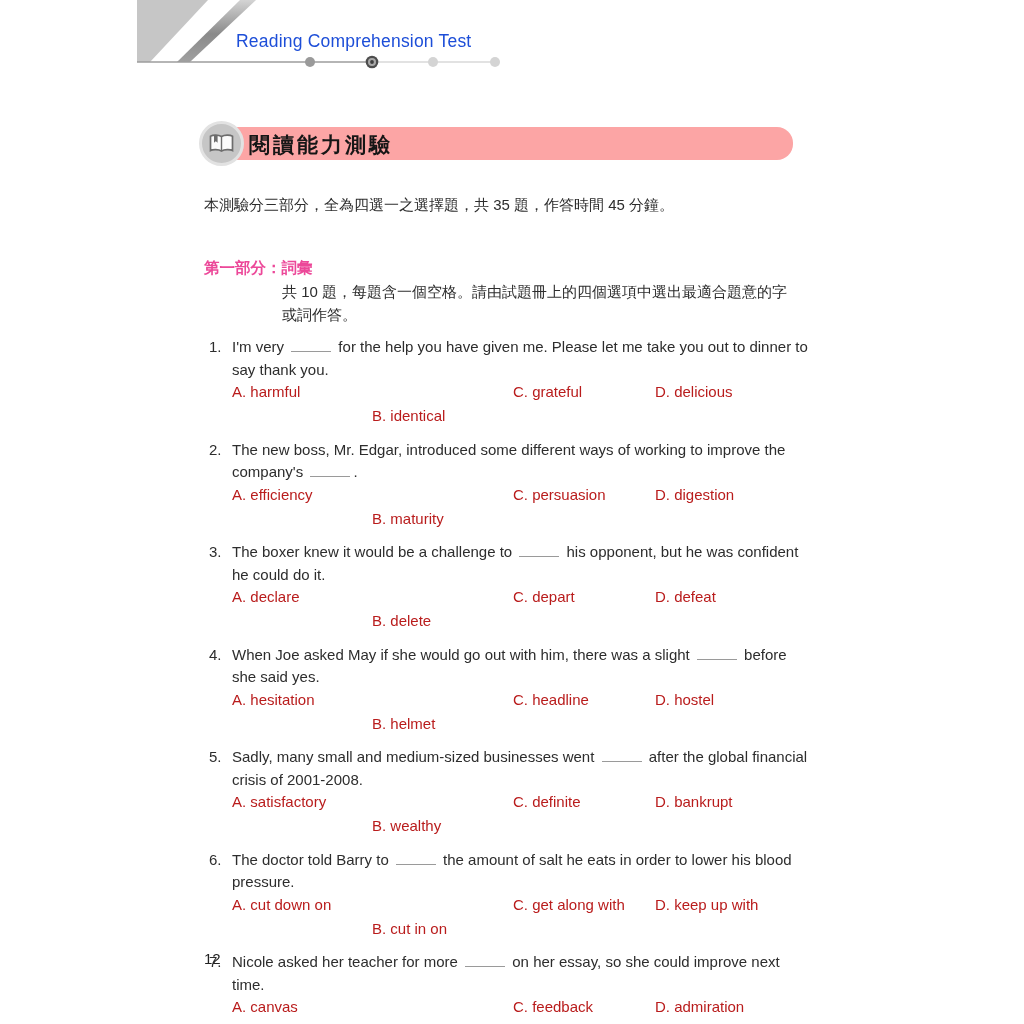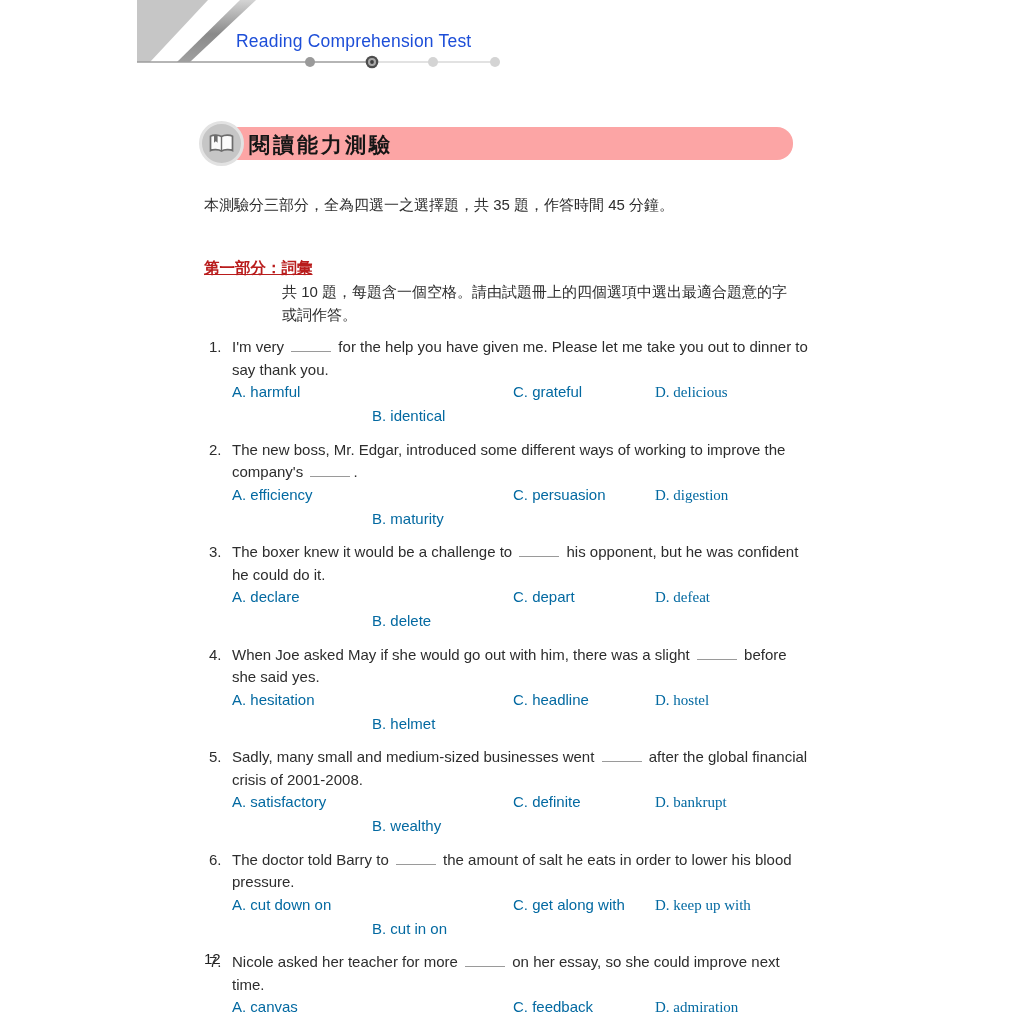--- a/index.html
+++ b/index.html
@@ -41,45 +41,45 @@
     display:flex;align-items:center;justify-content:center;
   }
 
   .intro{
     position:absolute;left:204px;top:196px;
     font-size:15px;color:#2d2d2d;white-space:nowrap;
   }
 
   .part-heading{
     position:absolute;left:204px;top:258px;
-    font-size:15.5px;font-weight:bold;color:#b91c1c;text-decoration:underline;
+    font-size:15.5px;font-weight:bold;color:#ec4899;
   }
   .part-instructions{
     position:absolute;left:282px;top:281px;
     width:517px;font-size:15px;line-height:22.5px;color:#2d2d2d;
   }
 
   
   .questions{position:absolute;left:204px;top:336px;width:604px;}
   .q{display:flex;margin-bottom:11px;}
   .q-num{
     width:28px;box-sizing:border-box;padding-left:5px;
     font-size:15px;line-height:22.5px;color:#2d2d2d;
   }
   .q-body{flex:1;}
   .q-line{font-size:15px;line-height:22.5px;color:#2d2d2d;}
   .blank{
     display:inline-block;width:40px;height:13px;
     border-bottom:1.5px solid #9a9a9a;margin:0 3px;
   }
-  .q-opts{display:flex;font-size:15px;line-height:22.5px;color:#0369a1;justify-content:center;}
+  .q-opts{display:flex;font-size:15px;line-height:22.5px;color:#b91c1c;justify-content:center;}
   .opt-0{width:140px;}
   .opt-1{width:141px;margin-top:24px;}
   .opt-2{width:142px;}
-  .opt-3{flex:1;font-family:Liberation Serif, serif;}
+  .opt-3{flex:1;}
 
   .page-num{
     position:absolute;left:204px;top:950px;
     font-size:15px;color:#222222;
   }
 </style>
 </head>
 <body>
 
 <div class="page">

